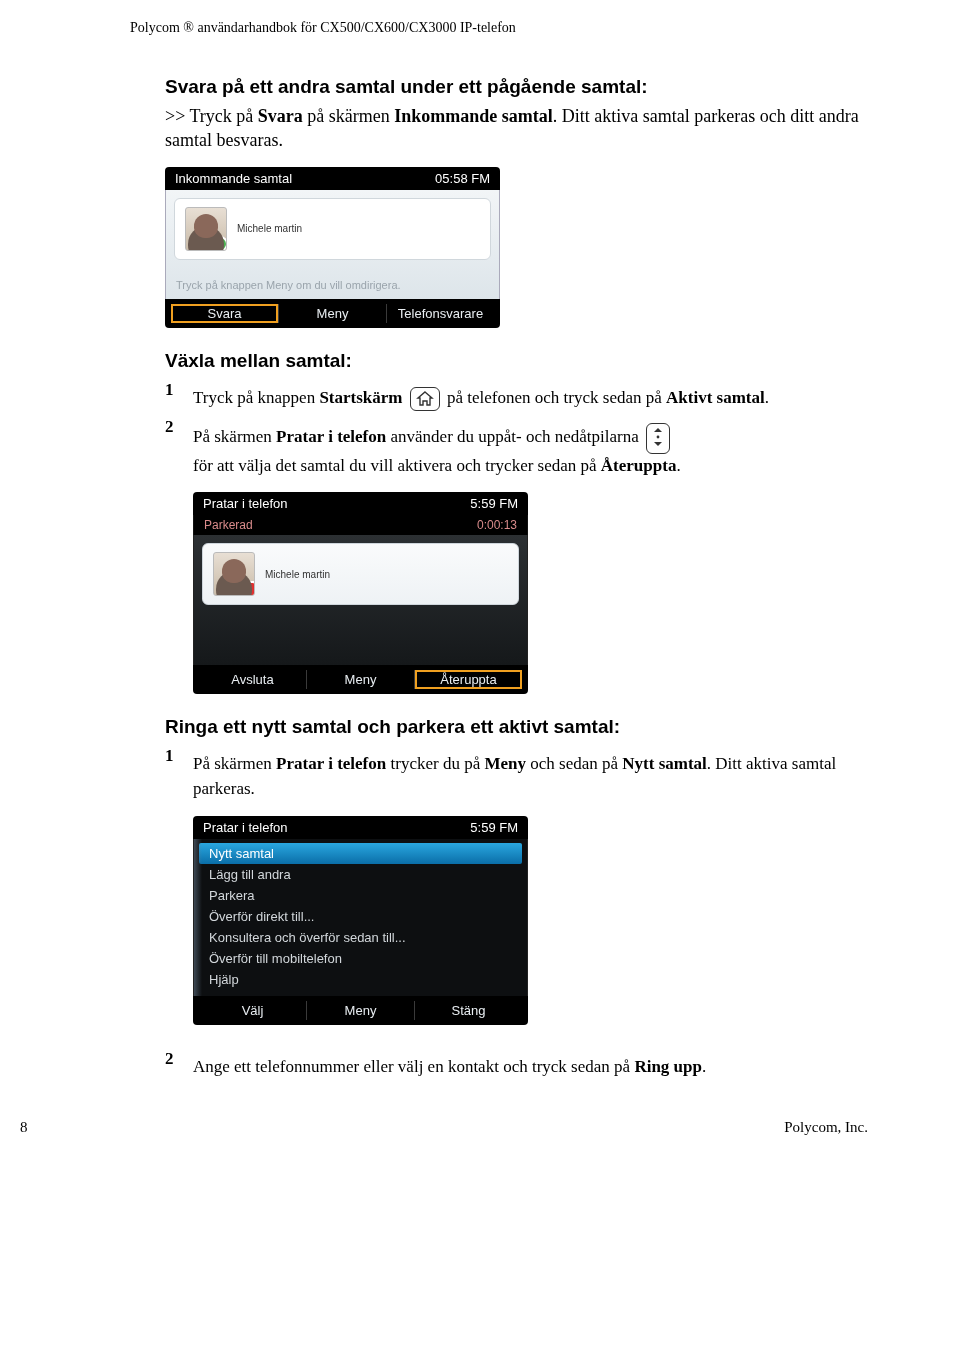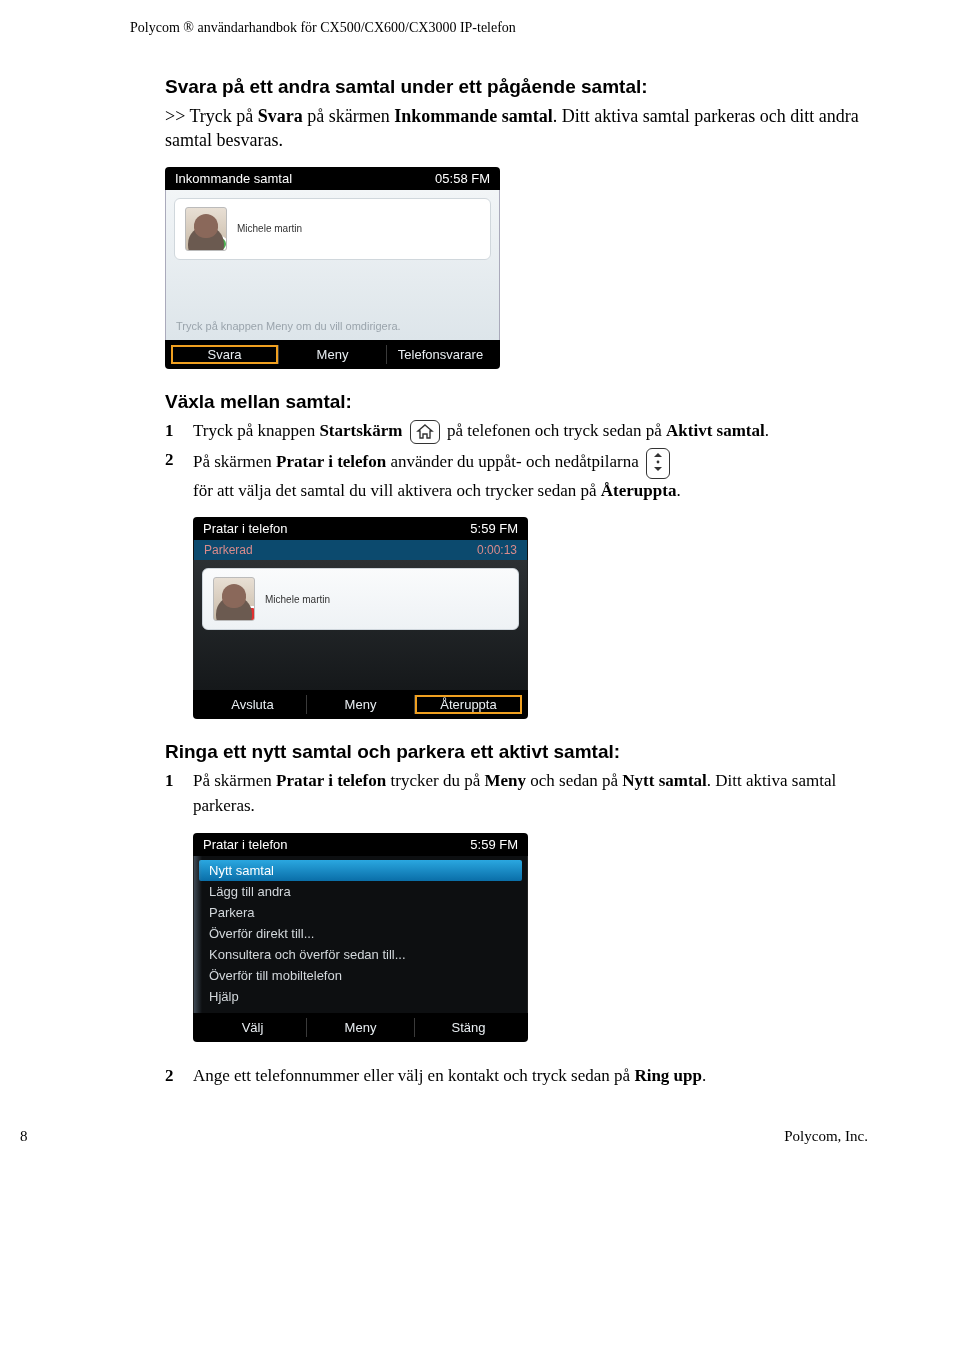--- a/index.html
+++ b/index.html
@@ -41,20 +41,21 @@
     margin: 4px 0;
     font-family: "Palatino Linotype", "Book Antiqua", Palatino, serif;
   }
   .step-num {
     font-weight: bold;
     width: 28px;
     flex-shrink: 0;
   }
   .step-body {
     flex: 1;
+    margin-top: 8px;
   }
   b { font-weight: bold; }
   .inline-icon {
     display: inline-block;
     vertical-align: middle;
     margin: 0 3px;
   }
   .icon-box {
     display: inline-block;
     border: 1.5px solid #333;
@@ -131,25 +132,25 @@
     border-radius: 3px;
   }
   .ps-presence.green { background: #4caf50; border-radius: 50%; }
   .ps-name {
     font-size: 10px;
     color: #333;
   }
   .ps-hint {
     font-size: 11px;
     color: #9aa4ac;
-    margin-top: 60px;
+    margin-top: 19px;
     padding-left: 2px;
   }
   .ps-subbar {
-    background: #0c4a6e;
+    background: #000000;
     color: #cfd6dc;
     display: flex;
     justify-content: space-between;
     font-size: 12px;
     padding: 3px 10px;
     border-left: 1px solid #111;
     border-right: 1px solid #111;
   }
   .ps-subbar.red { color: #d98b8b; }
   .ps-bottombar {

